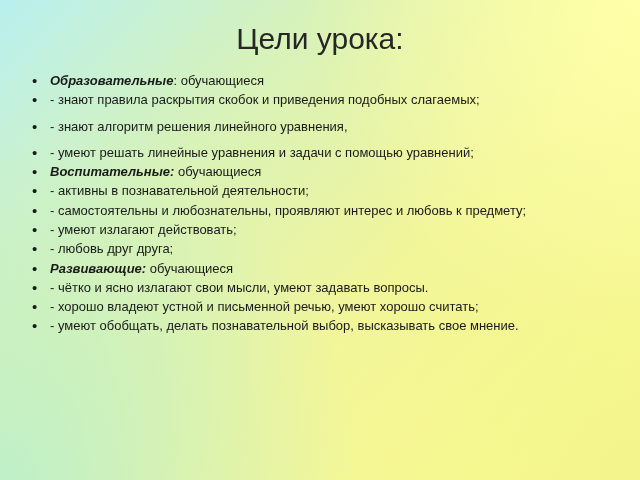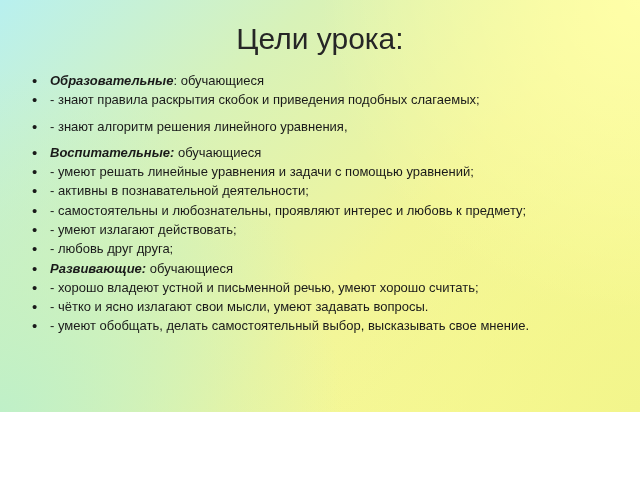--- a/index.html
+++ b/index.html
@@ -8,21 +8,21 @@
   }
   body {
     width: 640px;
     height: 480px;
     font-family: "Liberation Sans", sans-serif;
     overflow: hidden;
   }
   .slide {
     position: relative;
     width: 640px;
-    height: 412px;
+    height: 480px;
     box-sizing: border-box;
     background:
       radial-gradient(circle at 100% 0%, #ffffa8 0%, rgba(255,255,168,0.0) 42%),
       radial-gradient(circle at 0% 100%, #bff0c8 0%, rgba(191,240,200,0.0) 45%),
       radial-gradient(circle at 100% 100%, #f2f58c 0%, rgba(242,245,140,0.0) 45%),
       linear-gradient(135deg, #b8f0ef 0%, #d8f2b8 30%, #f2f59a 60%, #fbfb8f 100%);
     overflow: hidden;
   }
   .title {
     position: absolute;
@@ -69,24 +69,24 @@
 </style>
 </head>
 <body>
 
 <div class="slide">
   <div class="title">Цели урока:</div>
   <div class="body">
       <div class="li"><span class="hdr">Образовательные</span><span>:</span><span> обучающиеся</span></div>
       <div class="li spaced"><span>- знают правила раскрытия скобок и приведения подобных слагаемых;</span></div>
       <div class="li spaced"><span>- знают алгоритм решения линейного уравнения,</span></div>
+      <div class="li"><span>- умеют решать линейные уравнения и задачи с помощью уравнений;</span></div>
       <div class="li"><span class="hdr">Воспитательные:</span><span> обучающиеся</span></div>
-      <div class="li"><span>- умеют решать линейные уравнения и задачи с помощью уравнений;</span></div>
       <div class="li"><span>-   активны в познавательной деятельности;</span></div>
       <div class="li"><span>-  самостоятельны и любознательны, проявляют интерес и любовь к предмету;</span></div>
       <div class="li"><span>- умеют излагают действовать;</span></div>
       <div class="li"><span>-  любовь друг  друга;</span></div>
       <div class="li"><span class="hdr">Развивающие:</span><span> обучающиеся</span></div>
+      <div class="li"><span>-  чётко и ясно излагают свои мысли, умеют задавать вопросы.</span></div>
       <div class="li"><span>-   хорошо владеют устной и письменной речью, умеют хорошо считать;</span></div>
-      <div class="li"><span>-  чётко и ясно излагают свои мысли, умеют задавать вопросы.</span></div>
-      <div class="li"><span>- умеют обобщать, делать самостоятельный выбор, высказывать свое мнение.</span></div>
+      <div class="li"><span>- умеют обобщать, делать познавательной выбор, высказывать свое мнение.</span></div>
     </div>
 </div>
 
 </body></html>

